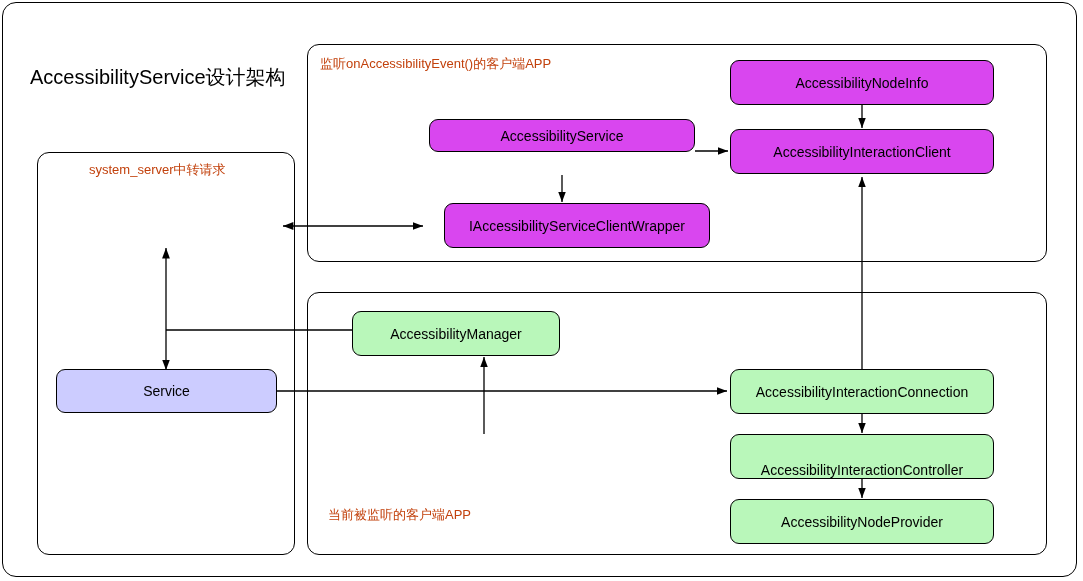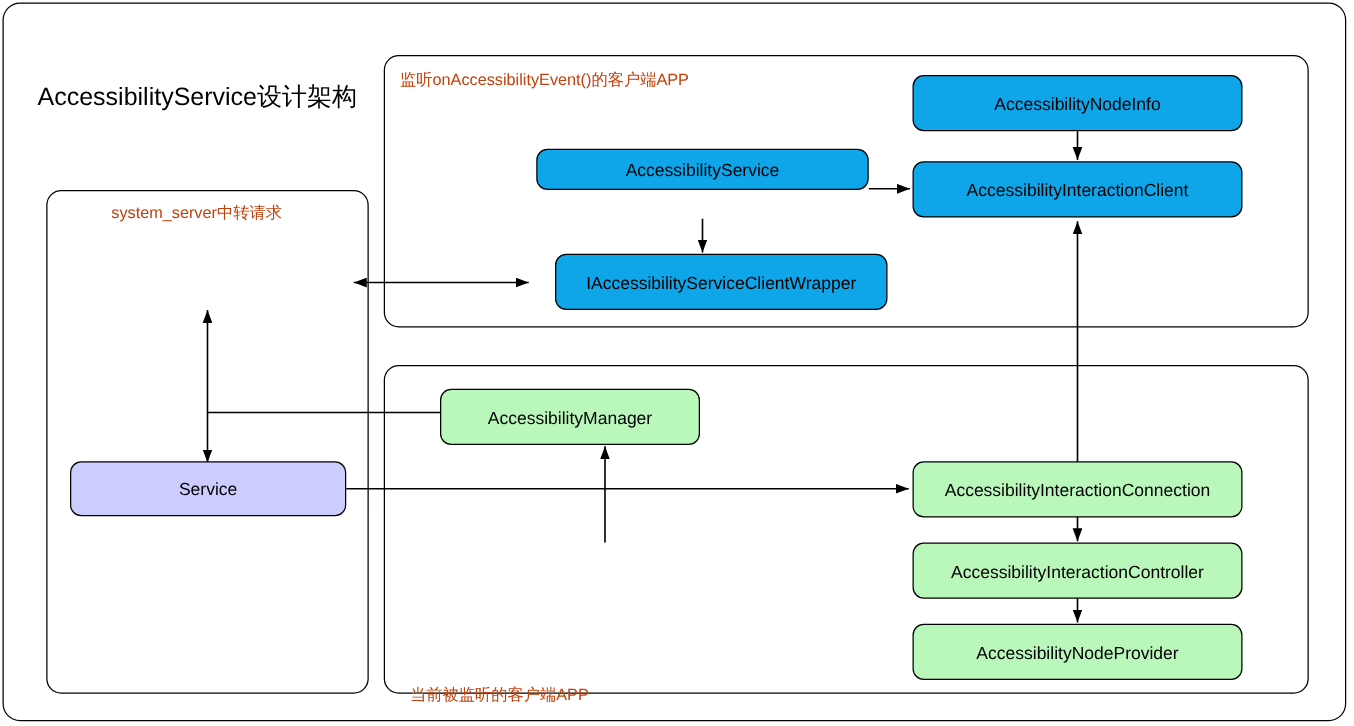--- a/index.html
+++ b/index.html
@@ -56,21 +56,21 @@
     box-sizing: border-box;
     display: flex;
     align-items: center;
     justify-content: center;
     font-size: 14px;
     color: #000000;
     text-align: center;
     white-space: nowrap;
   }
   .node.purple { background: #ccccff; }
-  .node.cyan   { background: #0ea5e9; }
+  .node.cyan   { background: #d946ef; }
   .node.green  { background: #b9f7ba; }
 
   .edge-layer {
     position: absolute;
     left: 0;
     top: 0;
     width: 1083px;
     height: 581px;
     pointer-events: none;
   }
@@ -84,21 +84,21 @@
 
   <div class="diagram-title">AccessibilityService设计架构</div>
 
   <div class="group-box" style="left:37px; top:152px; width:258px; height:403px;"></div>
   <div class="group-label" style="left:89px; top:161px;">system_server中转请求</div>
 
   <div class="group-box" style="left:307px; top:44px; width:740px; height:218px;"></div>
   <div class="group-label" style="left:320px; top:55px;">监听onAccessibilityEvent()的客户端APP</div>
 
   <div class="group-box" style="left:307px; top:292px; width:740px; height:263px;"></div>
-  <div class="group-label" style="left:328px; top:547px;">当前被监听的客户端APP</div>
+  <div class="group-label" style="left:328px; top:506px;">当前被监听的客户端APP</div>
 
   <svg class="edge-layer" viewBox="0 0 1083 581" xmlns="http://www.w3.org/2000/svg">
     <defs>
       <marker id="arrow" markerWidth="9" markerHeight="9" refX="8" refY="3" orient="auto" markerUnits="strokeWidth">
         <path d="M0,0 L8,3 L0,6 z" fill="#000000"></path>
       </marker>
       <marker id="arrow-start" markerWidth="9" markerHeight="9" refX="0" refY="3" orient="auto" markerUnits="strokeWidth">
         <path d="M8,0 L0,3 L8,6 z" fill="#000000"></path>
       </marker>
     </defs>
@@ -149,21 +149,21 @@
 
   <div class="node green" style="left:352px; top:311px; width:208px; height:45px;">
     <span>AccessibilityManager</span>
   </div>
 
 
   <div class="node green" style="left:730px; top:369px; width:264px; height:45px;">
     <span>AccessibilityInteractionConnection</span>
   </div>
 
-  <div class="node green" style="left:730px; top:434px; width:264px; height:45px;">
+  <div class="node green" style="left:730px; top:434px; width:264px; height:45px;align-items:flex-end;">
     <span>AccessibilityInteractionController</span>
   </div>
 
   <div class="node green" style="left:730px; top:499px; width:264px; height:45px;">
     <span>AccessibilityNodeProvider</span>
   </div>
 
 </div>
 
 </body></html>

